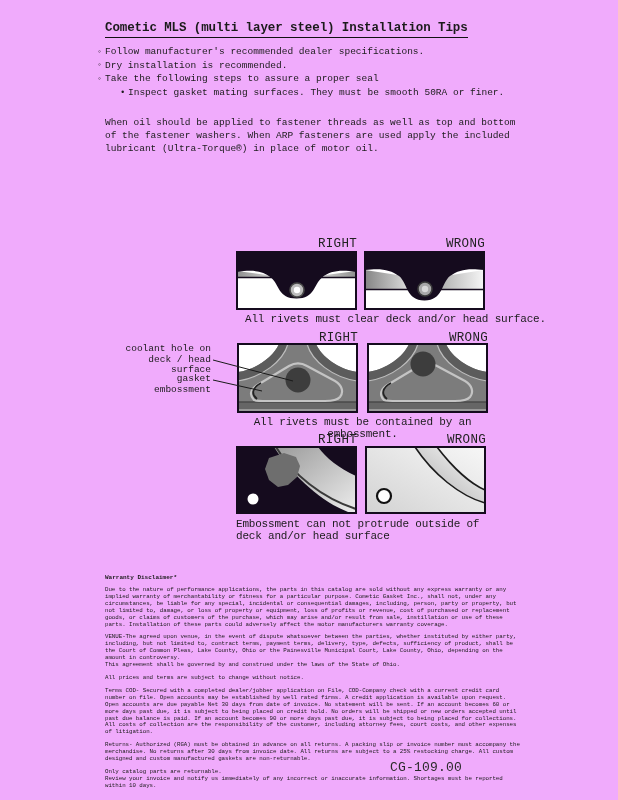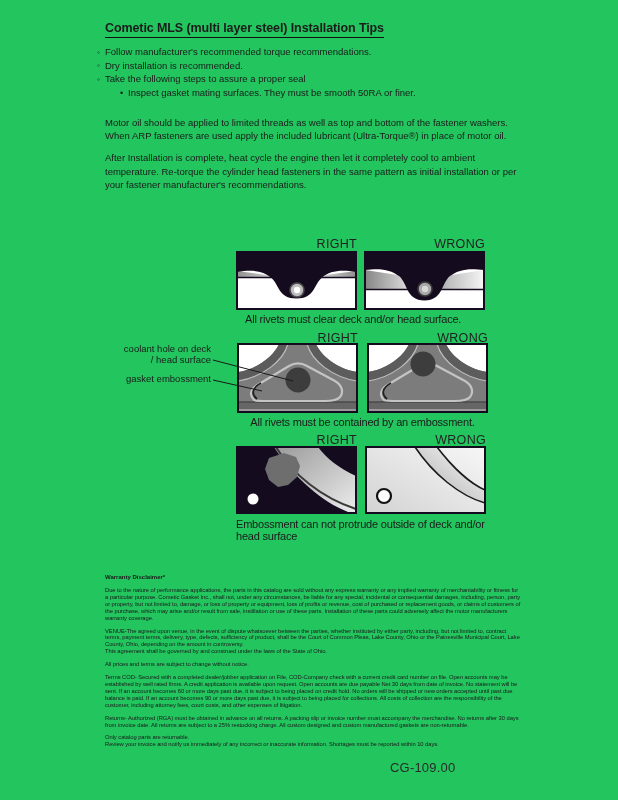--- a/index.html
+++ b/index.html
@@ -1,18 +1,18 @@
 <!DOCTYPE html>
 <html><head>
 <meta charset="utf-8">
 <style>
   html,body { margin:0; padding:0; background:#ffffff; }
   .page {
-    position:relative; width:618px; height:800px; background:#22c55e;
-    font-family:Liberation Sans, sans-serif; color:#1b1b1b; overflow:hidden;
+    position:relative; width:618px; height:800px; background:#f0abfc;
+    font-family:Liberation Mono, monospace; color:#1b1b1b; overflow:hidden;
   }
   .title {
     position:absolute; left:105px; top:21px;
     font-size:12.5px; font-weight:bold; letter-spacing:-0.1px;
     border-bottom:1.6px solid #111; padding-bottom:2px; display:inline-block;
   }
   .bullets { position:absolute; left:97px; top:45px; width:430px; font-size:9.5px; }
   .b { line-height:13.2px; }
   .bm { display:inline-block; width:8px; font-size:8.5px; vertical-align:0.5px; }
   .b.sub { padding-left:23px; }
@@ -31,29 +31,28 @@
   .pageno { position:absolute; left:390px; top:760px; font-size:13px; color:#2a2a2a; letter-spacing:0.2px; }
 </style>
 </head>
 <body>
 
 <div class="page">
 
   <div class="title">Cometic MLS (multi layer steel) Installation Tips</div>
 
   <div class="bullets">
-    <div class="b"><span class="bm">◦</span><span>Follow manufacturer's recommended torque recommendations.</span></div>
+    <div class="b"><span class="bm">◦</span><span>Follow manufacturer's recommended dealer specifications.</span></div>
     <div class="b"><span class="bm">◦</span><span>Dry installation is recommended.</span></div>
     <div class="b"><span class="bm">◦</span><span>Take the following steps to assure a proper seal</span></div>
     <div class="b sub"><span class="bm2">•</span><span>Inspect gasket mating surfaces.  They must be smooth 50RA or finer.</span></div>
   </div>
 
   <div class="diesel">
-    <p>Motor oil should be applied to limited threads as well as top and bottom of the fastener washers. When ARP fasteners are used apply the included lubricant (Ultra-Torque®) in place of motor oil.</p>
-    <p>After Installation is complete, heat cycle the engine then let it completely cool to ambient temperature. Re-torque the cylinder head fasteners in the same pattern as initial installation or per your fastener manufacturer's recommendations.</p>
+    <p>When oil should be applied to fastener threads as well as top and bottom of the fastener washers. When ARP fasteners are used apply the included lubricant (Ultra-Torque®) in place of motor oil.</p>
   </div>
 
   <div class="dlabel" style="left:236px; top:237px;">RIGHT</div>
   <div class="dlabel" style="left:364px; top:237px;">WRONG</div>
 
   <svg class="dbox" style="left:236px; top:251px;" width="121" height="59" viewBox="0 0 121 59">
     <defs>
       <linearGradient id="r1Rl" x1="0" y1="0" x2="1" y2="0">
           <stop offset="0" stop-color="#8f8f8f"></stop>
           <stop offset="1" stop-color="#e6e6e6"></stop>

